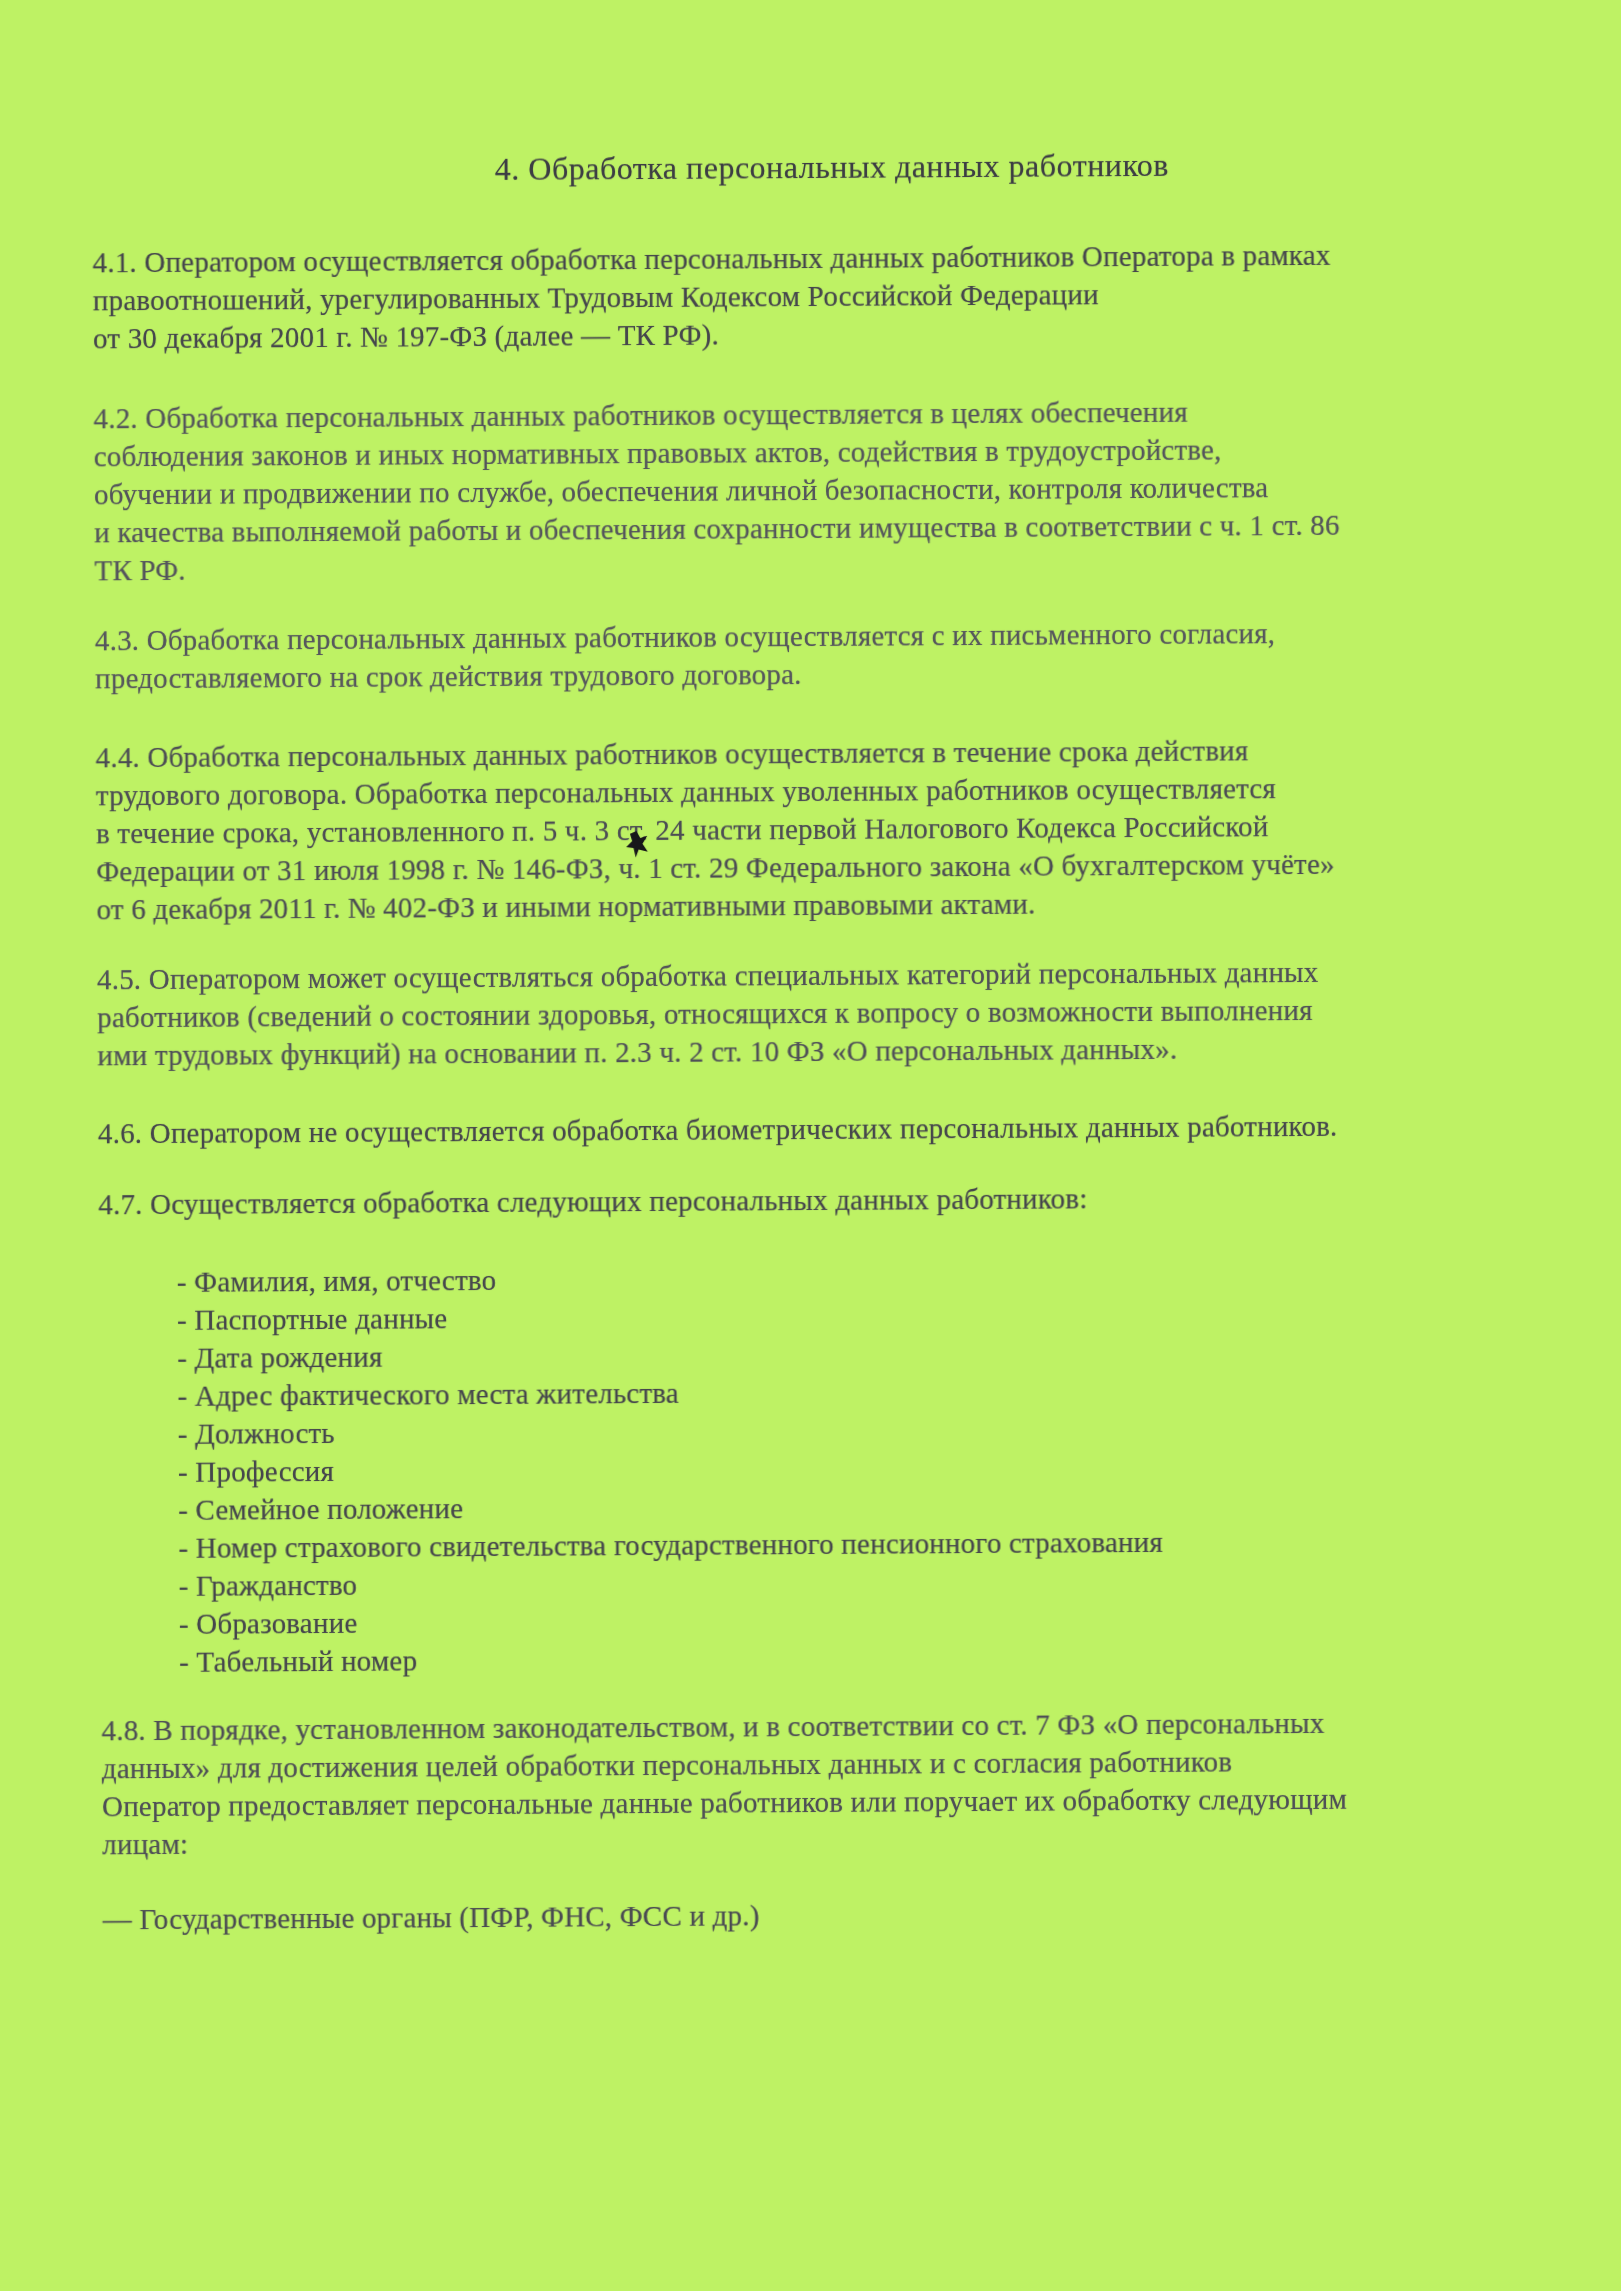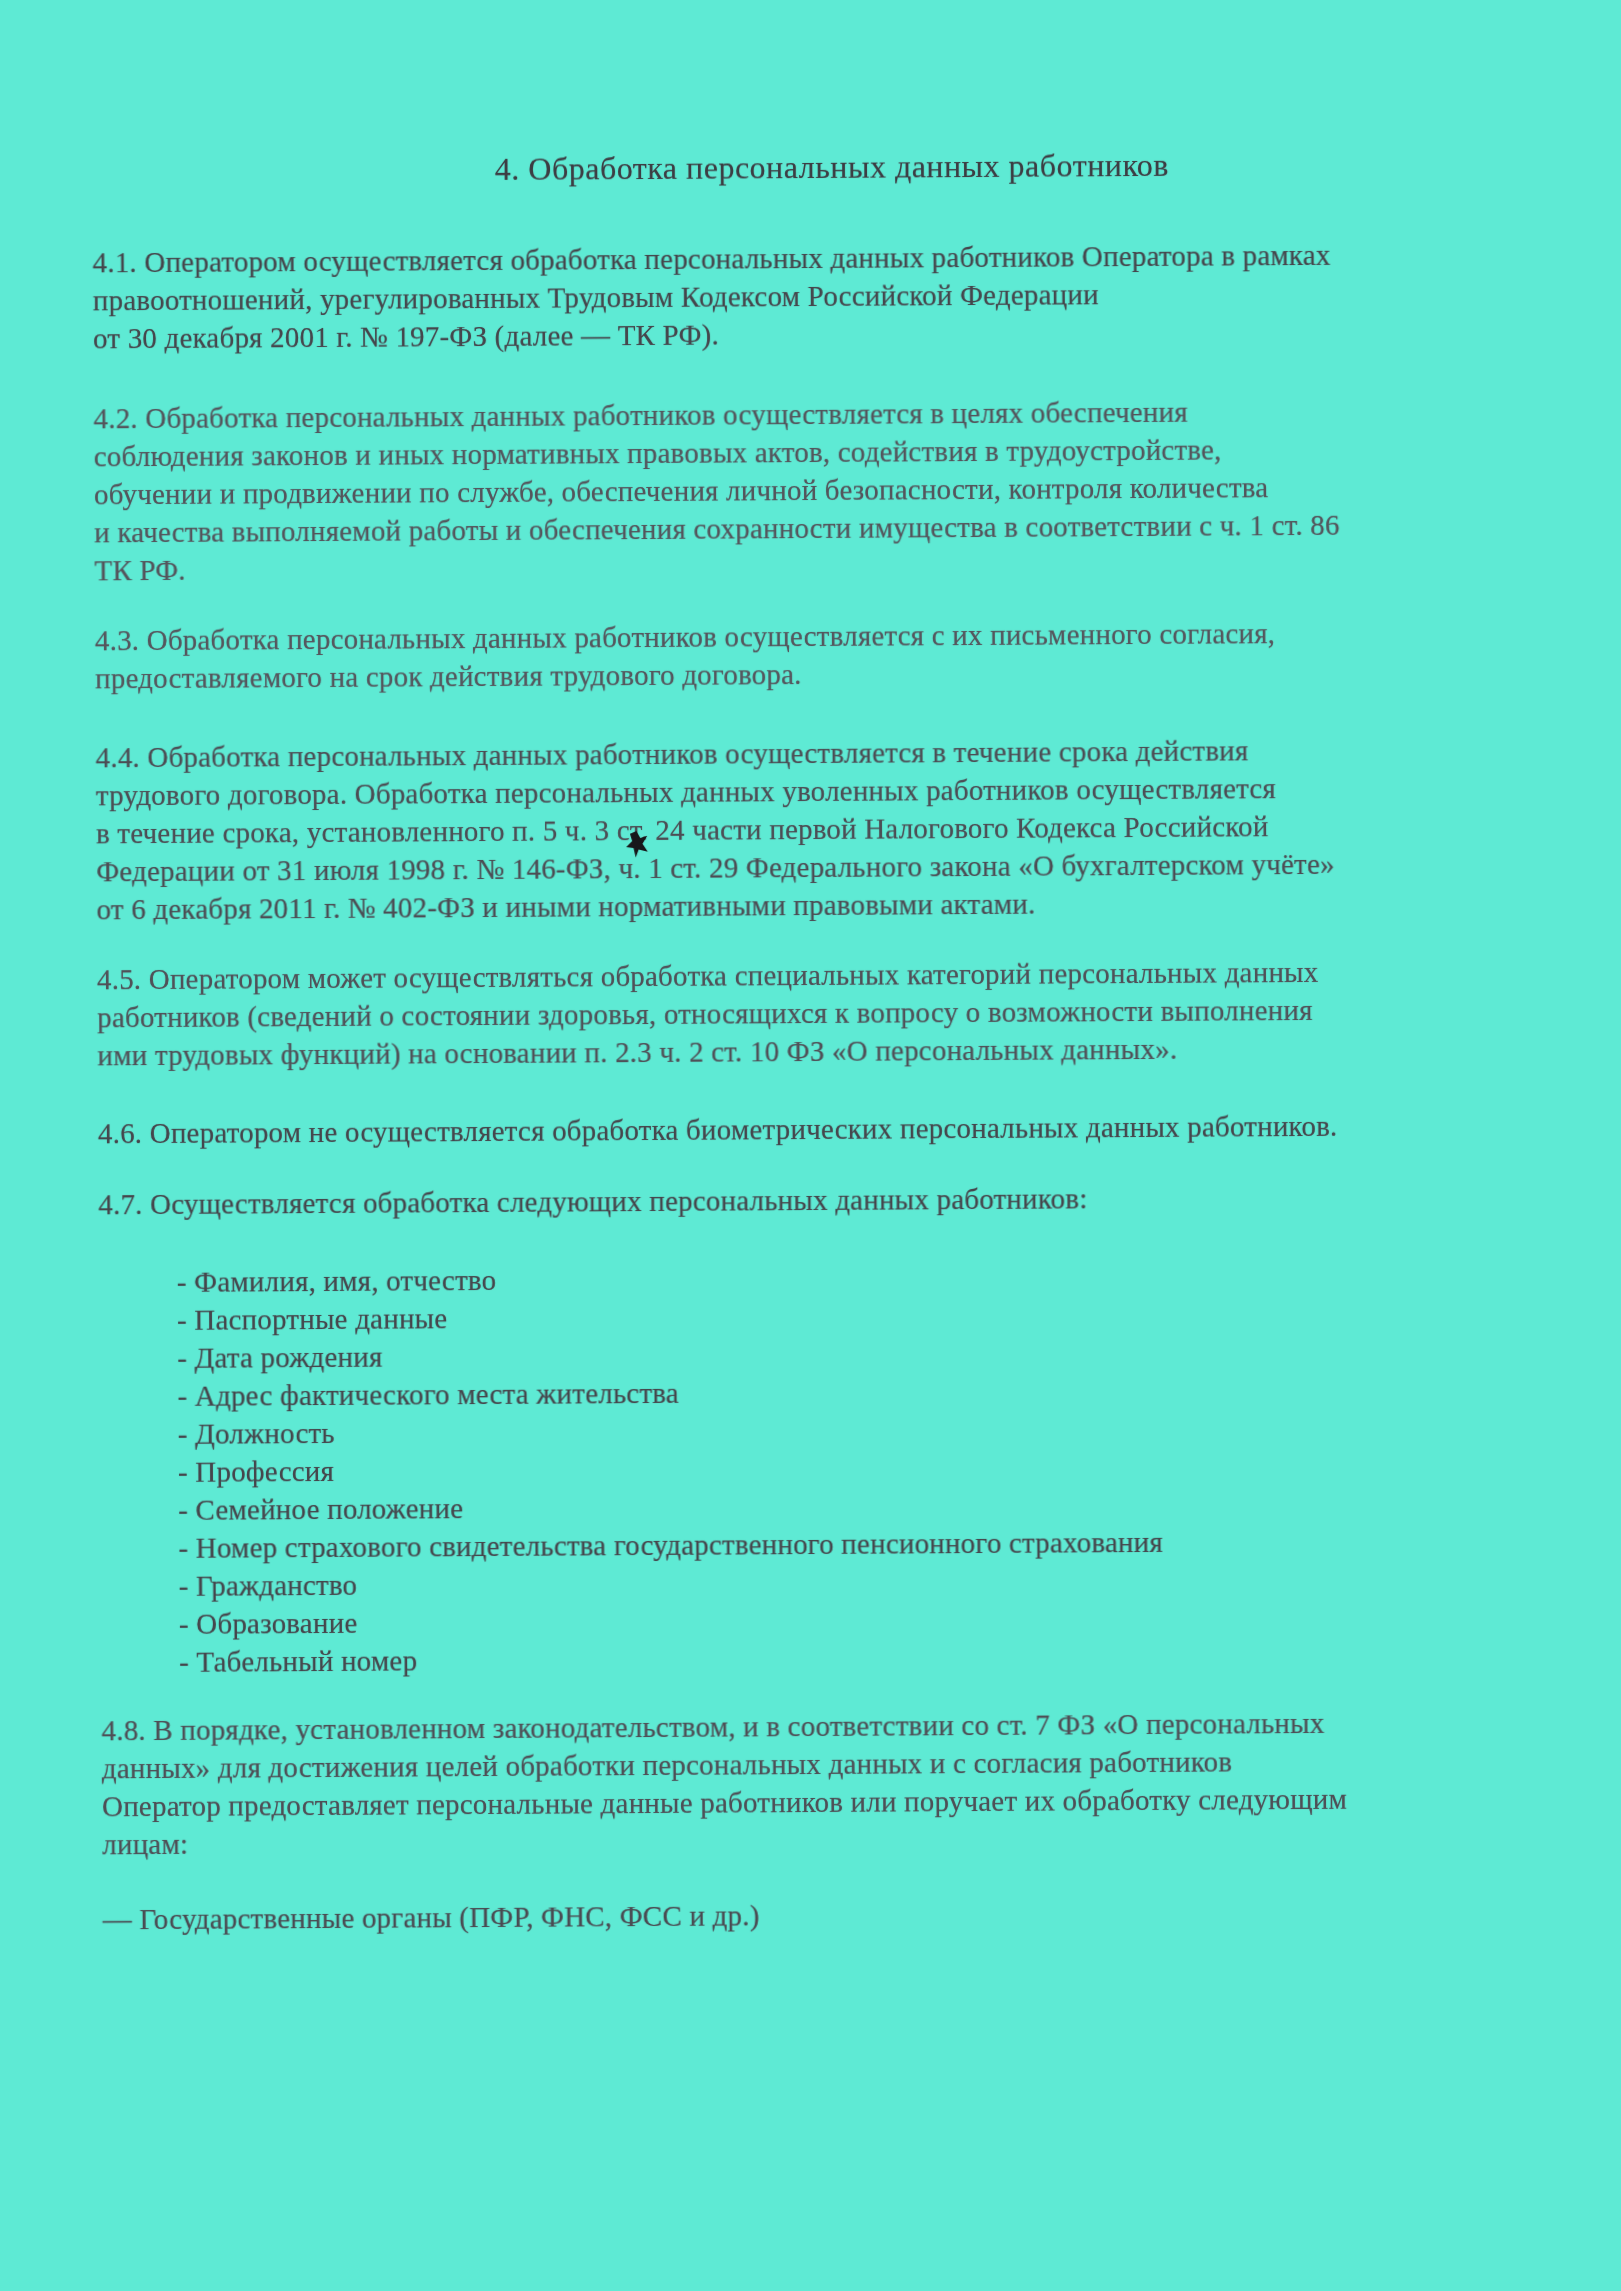--- a/index.html
+++ b/index.html
@@ -5,21 +5,21 @@
 <style>
   html, body {
     margin: 0;
     padding: 0;
     background: #ffffff;
   }
   .sheet {
     position: relative;
     width: 1621px;
     height: 2292px;
-    background: #5eead4;
+    background: #bef264;
     overflow: hidden;
     font-family: "Liberation Serif", "DejaVu Serif", serif;
     color: #45464c;
   }
   
   .scan {
     position: absolute;
     inset: 0;
     transform: rotate(-0.35deg);
     transform-origin: 50% 50%;

